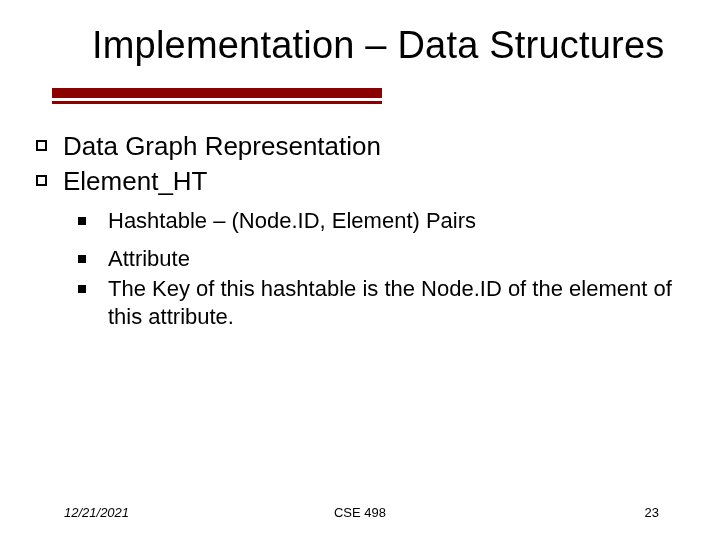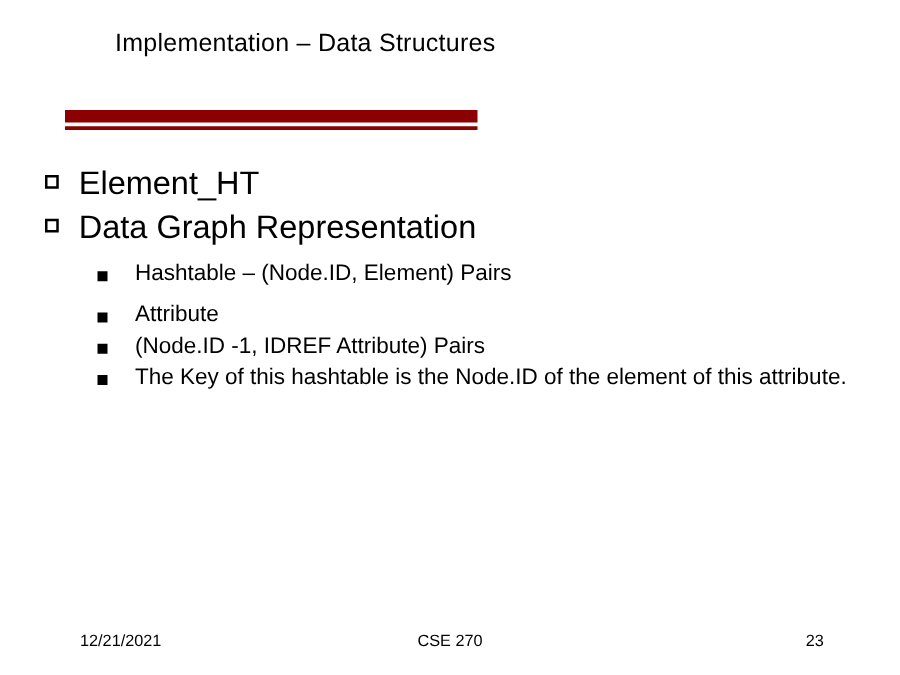--- a/index.html
+++ b/index.html
@@ -16,21 +16,21 @@
     position: relative;
     width: 720px;
     height: 540px;
     box-sizing: border-box;
   }
   .title {
     position: absolute;
     top: 24px;
     left: 92px;
     right: 30px;
-    font-size: 20px;
+    font-size: 38px;
     font-weight: 400;
     letter-spacing: 0.2px;
   }
   .ruleblock {
     position: absolute;
     top: 88px;
     left: 52px;
     width: 330px;
   }
   .rule-thick {
@@ -62,21 +62,21 @@
     box-sizing: border-box;
     margin-top: 10px;
     margin-right: 16px;
     flex-shrink: 0;
   }
   .l1 .txt {
     flex: 1;
   }
   .l2group {
     margin: 8px 0 10px 42px;
-    font-size: 18px;
+    font-size: 22px;
   }
   .l2 {
     display: flex;
     align-items: flex-start;
     margin-bottom: 2px;
   }
   .l2 .sq {
     width: 8px;
     height: 8px;
     background: #000;
@@ -88,72 +88,68 @@
     flex: 1;
   }
   .footer {
     position: absolute;
     bottom: 20px;
     left: 0;
     right: 0;
     font-size: 13px;
     color: #000;
   }
-  .footer .date { position: absolute; left: 64px; bottom: 0; }
+  .footer .date { position: absolute; left: 64px; bottom: 0; font-style: italic; }
   .footer .course { position: absolute; left: 0; right: 0; text-align: center; bottom: 0; }
   .footer .page { position: absolute; right: 61px; bottom: 0; }
 </style>
 </head>
 <body>
 
 <div class="slide">
 
   <div class="title">Implementation – Data Structures</div>
 
   <div class="ruleblock">
     <div class="rule-thick"></div>
     <div class="rule-thin"></div>
   </div>
 
   <div class="content">
 
     <div class="l1">
       <span class="bullet"></span>
-      <span class="txt">Element_HT</span>
+      <span class="txt">Data Graph Representation</span>
     </div>
 
     <div class="l1">
       <span class="bullet"></span>
-      <span class="txt">Data Graph Representation</span>
+      <span class="txt">Element_HT</span>
     </div>
 
     <div class="l2group">
       <div class="l2">
         <span class="sq"></span>
         <span class="txt">Hashtable – (Node.ID, Element) Pairs</span>
       </div>
     </div>
 
 
     <div class="l2group">
       <div class="l2">
         <span class="sq"></span>
         <span class="txt">Attribute</span>
       </div>
       <div class="l2">
         <span class="sq"></span>
-        <span class="txt">(Node.ID -1, IDREF Attribute) Pairs</span>
-      </div>
-      <div class="l2">
-        <span class="sq"></span>
         <span class="txt">The Key of this hashtable is the Node.ID of the element of this attribute.</span>
       </div>
     </div>
 
   </div>
 
   <div class="footer">
     <span class="date">12/21/2021</span>
-    <span class="course">CSE 270</span>
+    <span class="course">CSE 498</span>
     <span class="page">23</span>
   </div>
 
 </div>
 
 </body></html>

